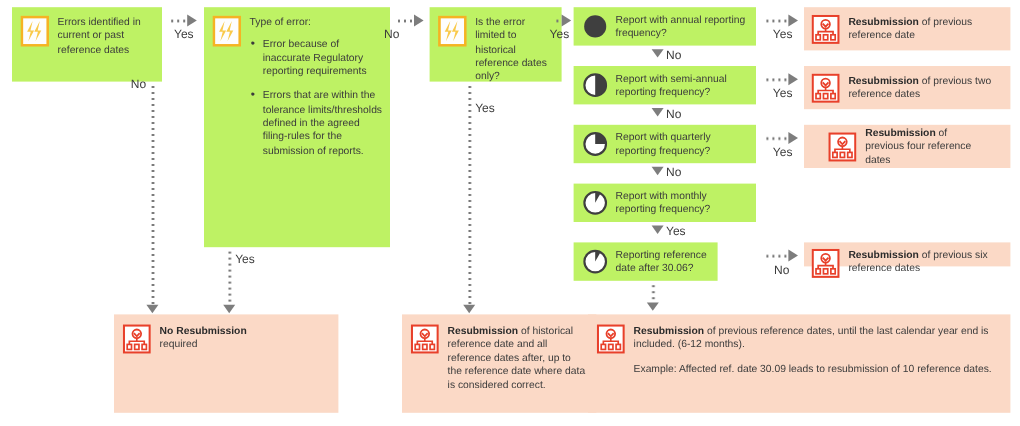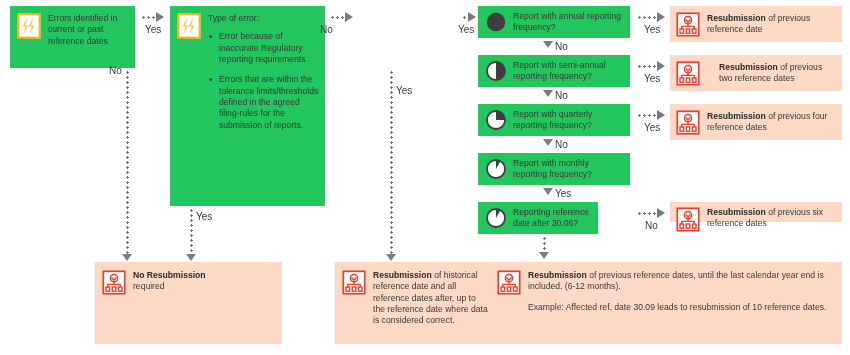--- a/index.html
+++ b/index.html
@@ -21,21 +21,21 @@
     left: 0; top: 0;
     width: 850px; height: 355px;
   }
   .node {
     position: absolute;
     box-sizing: border-box;
     display: flex;
     align-items: flex-start;
     padding: 7px 6px 7px 7px;
   }
-  .node.grey { background: #22c55e; }
+  .node.grey { background: #bef264; }
   .node.salmon { background: #fbd9c6; }
   .node-ico {
     flex: 0 0 auto;
     margin-right: 7px;
   }
   .node-txt {
     flex: 1 1 auto;
     line-height: 1.32;
     color: #3b3b3b;
   }
@@ -159,20 +159,30 @@
     <div class="arr-r" style="left:345px; top:12px;"></div>
   </div>
   <div class="lbl" style="left:320px; top:25px;">No</div>
 
   <div class="conn">
     <div class="dots-v" style="left:190px; top:208px; height:48px;"></div>
     <div class="arr-d" style="left:186px; top:254px;"></div>
   </div>
   <div class="lbl" style="left:196px; top:212px;">Yes</div>
 
+  <div class="node grey" style="left:358px; top:6px; width:110px; height:62px;">
+    <span class="node-ico">
+      <svg class="ico-doc" width="24" height="26" viewBox="0 0 24 26">
+        <rect x="1.2" y="1.2" width="21.6" height="23.6" fill="#fdfdfd" stroke="#f5b323" stroke-width="2.2"></rect>
+        <path d="M10.2 4.6 L5.6 13.4 L8.6 13.4 L6.6 21.4 L11.4 12.4 L8.4 12.4 Z" fill="#f9c94a"></path>
+        <path d="M16.2 4.6 L11.6 13.4 L14.6 13.4 L12.6 21.4 L17.4 12.4 L14.4 12.4 Z" fill="#f9c94a"></path>
+      </svg>
+    </span>
+    <span class="node-txt">Is the error limited to historical reference dates only?</span>
+  </div>
 
   <div class="conn">
     <div class="dots-h" style="left:462px; top:16px; width:10px;"></div>
     <div class="arr-r" style="left:468px; top:12px;"></div>
   </div>
   <div class="lbl" style="left:458px; top:25px;">Yes</div>
 
   <div class="conn">
     <div class="dots-v" style="left:390px; top:70px; height:186px;"></div>
     <div class="arr-d" style="left:386px; top:254px;"></div>
@@ -276,36 +286,36 @@
         <path d="M9.6 7.6 L12 10.2 L14.4 7.6" fill="none" stroke="#e8402a" stroke-width="1.5"></path>
         <path d="M12 11.6 L12 14.4 M5.8 17.2 L5.8 14.4 L18.2 14.4 L18.2 17.2" fill="none" stroke="#e8402a" stroke-width="1.4"></path>
         <rect x="4.0" y="17.0" width="3.6" height="4.2" fill="none" stroke="#e8402a" stroke-width="1.4"></rect>
         <rect x="10.2" y="17.0" width="3.6" height="4.2" fill="none" stroke="#e8402a" stroke-width="1.4"></rect>
         <rect x="16.4" y="17.0" width="3.6" height="4.2" fill="none" stroke="#e8402a" stroke-width="1.4"></rect>
       </svg>
     </span>
     <span class="node-txt"><b>Resubmission</b><span> of previous reference date</span></span>
   </div>
 
-  <div class="node salmon" style="left:670px; top:55px; width:172px; height:36px; align-items:center; padding:5px 6px;gap:12px;">
+  <div class="node salmon" style="left:670px; top:55px; width:172px; height:36px; align-items:center; padding:5px 6px;">
     <span class="node-ico" style="margin-right:7px;">
       <svg class="ico-sub" width="24" height="25" viewBox="0 0 24 25">
         <rect x="1.3" y="1.3" width="21.4" height="22.4" fill="#ffffff" stroke="#e8402a" stroke-width="1.7"></rect>
         <circle cx="12" cy="8.2" r="3.6" fill="none" stroke="#e8402a" stroke-width="1.5"></circle>
         <path d="M9.6 7.6 L12 10.2 L14.4 7.6" fill="none" stroke="#e8402a" stroke-width="1.5"></path>
         <path d="M12 11.6 L12 14.4 M5.8 17.2 L5.8 14.4 L18.2 14.4 L18.2 17.2" fill="none" stroke="#e8402a" stroke-width="1.4"></path>
         <rect x="4.0" y="17.0" width="3.6" height="4.2" fill="none" stroke="#e8402a" stroke-width="1.4"></rect>
         <rect x="10.2" y="17.0" width="3.6" height="4.2" fill="none" stroke="#e8402a" stroke-width="1.4"></rect>
         <rect x="16.4" y="17.0" width="3.6" height="4.2" fill="none" stroke="#e8402a" stroke-width="1.4"></rect>
       </svg>
     </span>
     <span class="node-txt"><b>Resubmission</b><span> of previous two reference dates</span></span>
   </div>
 
-  <div class="node salmon" style="left:670px; top:104px; width:172px; height:36px; align-items:center; padding:5px 6px;">
+  <div class="node salmon" style="left:670px; top:104px; width:172px; height:36px; align-items:center; padding:5px 20px;">
     <span class="node-ico" style="margin-right:7px;">
       <svg class="ico-sub" width="24" height="25" viewBox="0 0 24 25">
         <rect x="1.3" y="1.3" width="21.4" height="22.4" fill="#ffffff" stroke="#e8402a" stroke-width="1.7"></rect>
         <circle cx="12" cy="8.2" r="3.6" fill="none" stroke="#e8402a" stroke-width="1.5"></circle>
         <path d="M9.6 7.6 L12 10.2 L14.4 7.6" fill="none" stroke="#e8402a" stroke-width="1.5"></path>
         <path d="M12 11.6 L12 14.4 M5.8 17.2 L5.8 14.4 L18.2 14.4 L18.2 17.2" fill="none" stroke="#e8402a" stroke-width="1.4"></path>
         <rect x="4.0" y="17.0" width="3.6" height="4.2" fill="none" stroke="#e8402a" stroke-width="1.4"></rect>
         <rect x="10.2" y="17.0" width="3.6" height="4.2" fill="none" stroke="#e8402a" stroke-width="1.4"></rect>
         <rect x="16.4" y="17.0" width="3.6" height="4.2" fill="none" stroke="#e8402a" stroke-width="1.4"></rect>
       </svg>

